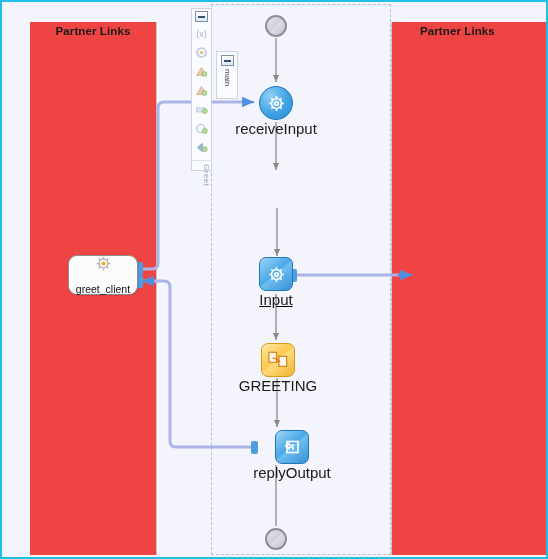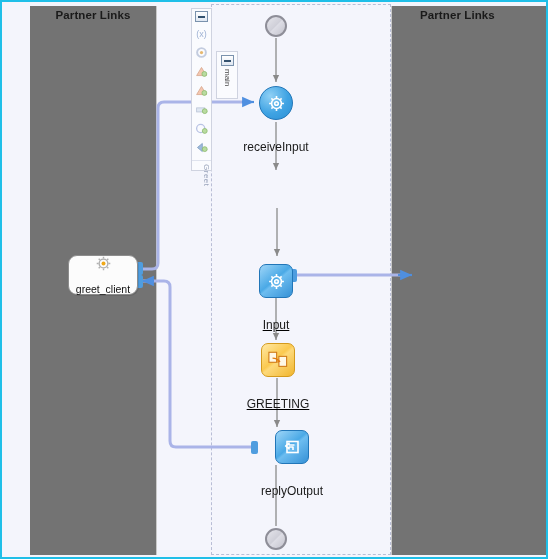--- a/index.html
+++ b/index.html
@@ -11,22 +11,22 @@
     position: relative;
     width: 548px; height: 559px;
     background: #f4f5fc;
     border: 2px solid #1fbfe8;
     overflow: hidden;
   }
 
   
   .pl-panel {
     position: absolute;
-    top: 4px; bottom: 2px;
-    background: #737373;
+    top: 20px; bottom: 2px;
+    background: #ef4444;
     border-left: 1px solid #c9c9c9;
     border-right: 1px solid #c9c9c9;
   }
   .pl-panel.left  { left: 28px;  width: 127px; border-left: none; }
   .pl-panel.right { right: 0px;  width: 155px; border-right: none; }
   .pl-title {
     position: absolute; top: 3px; left: 0; right: 0;
     text-align: center;
     font-size: 11.5px; font-weight: bold; color: #1a1a1a;
     letter-spacing: .1px;
@@ -97,22 +97,22 @@
     writing-mode: vertical-rl;
     font-size: 8px; color: #4a4a4a; margin-top: 3px;
   }
 
   
   .node {
     position: absolute;
     display: flex; flex-direction: column; align-items: center;
   }
   .node-label {
-    font-size: 12px; color: #1b1b1b;
-    margin-top: 20px; white-space: nowrap;
+    font-size: 15px; color: #1b1b1b;
+    margin-top: 0; white-space: nowrap;
     text-align: right;
   }
   .shape-circle-gray {
     width: 22px; height: 22px; border-radius: 50%;
     background: linear-gradient(135deg,#e6e6ec 0%,#cfcfd8 48%,#ddddE5 52%,#c3c3cd 100%);
     border: 2px solid #8e8e98;
   }
   .shape-circle-blue {
     width: 34px; height: 34px; border-radius: 50%;
     background: radial-gradient(circle at 32% 28%, #8fd0f5 0%, #3fa3e3 55%, #2b8fd4 100%);
@@ -256,35 +256,35 @@
           <circle cx="10" cy="10" r="1.9"></circle>
           <path d="M10 2.2 L10 4.4 M10 15.6 L10 17.8 M2.2 10 L4.4 10 M15.6 10 L17.8 10
                    M4.6 4.6 L6.1 6.1 M13.9 13.9 L15.4 15.4 M15.4 4.6 L13.9 6.1 M6.1 13.9 L4.6 15.4"></path>
         </g>
       </svg>
     </div>
     <div class="node-label">receiveInput</div>
   </div>
 
 
-  <div class="node" style="left:240px; top:262px; width:68px;text-decoration:underline;">
+  <div class="node" style="left:240px; top:255px; width:68px;text-decoration:underline;">
     <div class="shape-rr-blue">
       <svg width="19" height="19" viewBox="0 0 20 20">
         <g fill="none" stroke="#ffffff" stroke-width="1.7">
           <circle cx="10" cy="10" r="5.2"></circle>
           <circle cx="10" cy="10" r="1.9"></circle>
           <path d="M10 2.2 L10 4.4 M10 15.6 L10 17.8 M2.2 10 L4.4 10 M15.6 10 L17.8 10
                    M4.6 4.6 L6.1 6.1 M13.9 13.9 L15.4 15.4 M15.4 4.6 L13.9 6.1 M6.1 13.9 L4.6 15.4"></path>
         </g>
       </svg>
     </div>
     <div class="node-label">Input</div>
   </div>
 
-  <div class="node" style="left:241px; top:341px; width:70px;text-decoration:underline;">
+  <div class="node" style="left:241px; top:341px; width:70px;">
     <div class="shape-rr-yellow">
       <svg width="22" height="20" viewBox="0 0 24 22">
         <rect x="2" y="2.5" width="8.5" height="11" fill="#fff8e6" stroke="#d07b16" stroke-width="1.2"></rect>
         <rect x="13" y="7" width="8.5" height="11" fill="#fff8e6" stroke="#d07b16" stroke-width="1.2"></rect>
         <path d="M6 9 Q11 9 13.5 12.5" stroke="#e07a12" stroke-width="1.5" fill="none"></path>
         <path d="M11.5 10 L15 12.8 L11.3 14 Z" fill="#e07a12"></path>
       </svg>
     </div>
     <div class="node-label">GREETING</div>
   </div>

